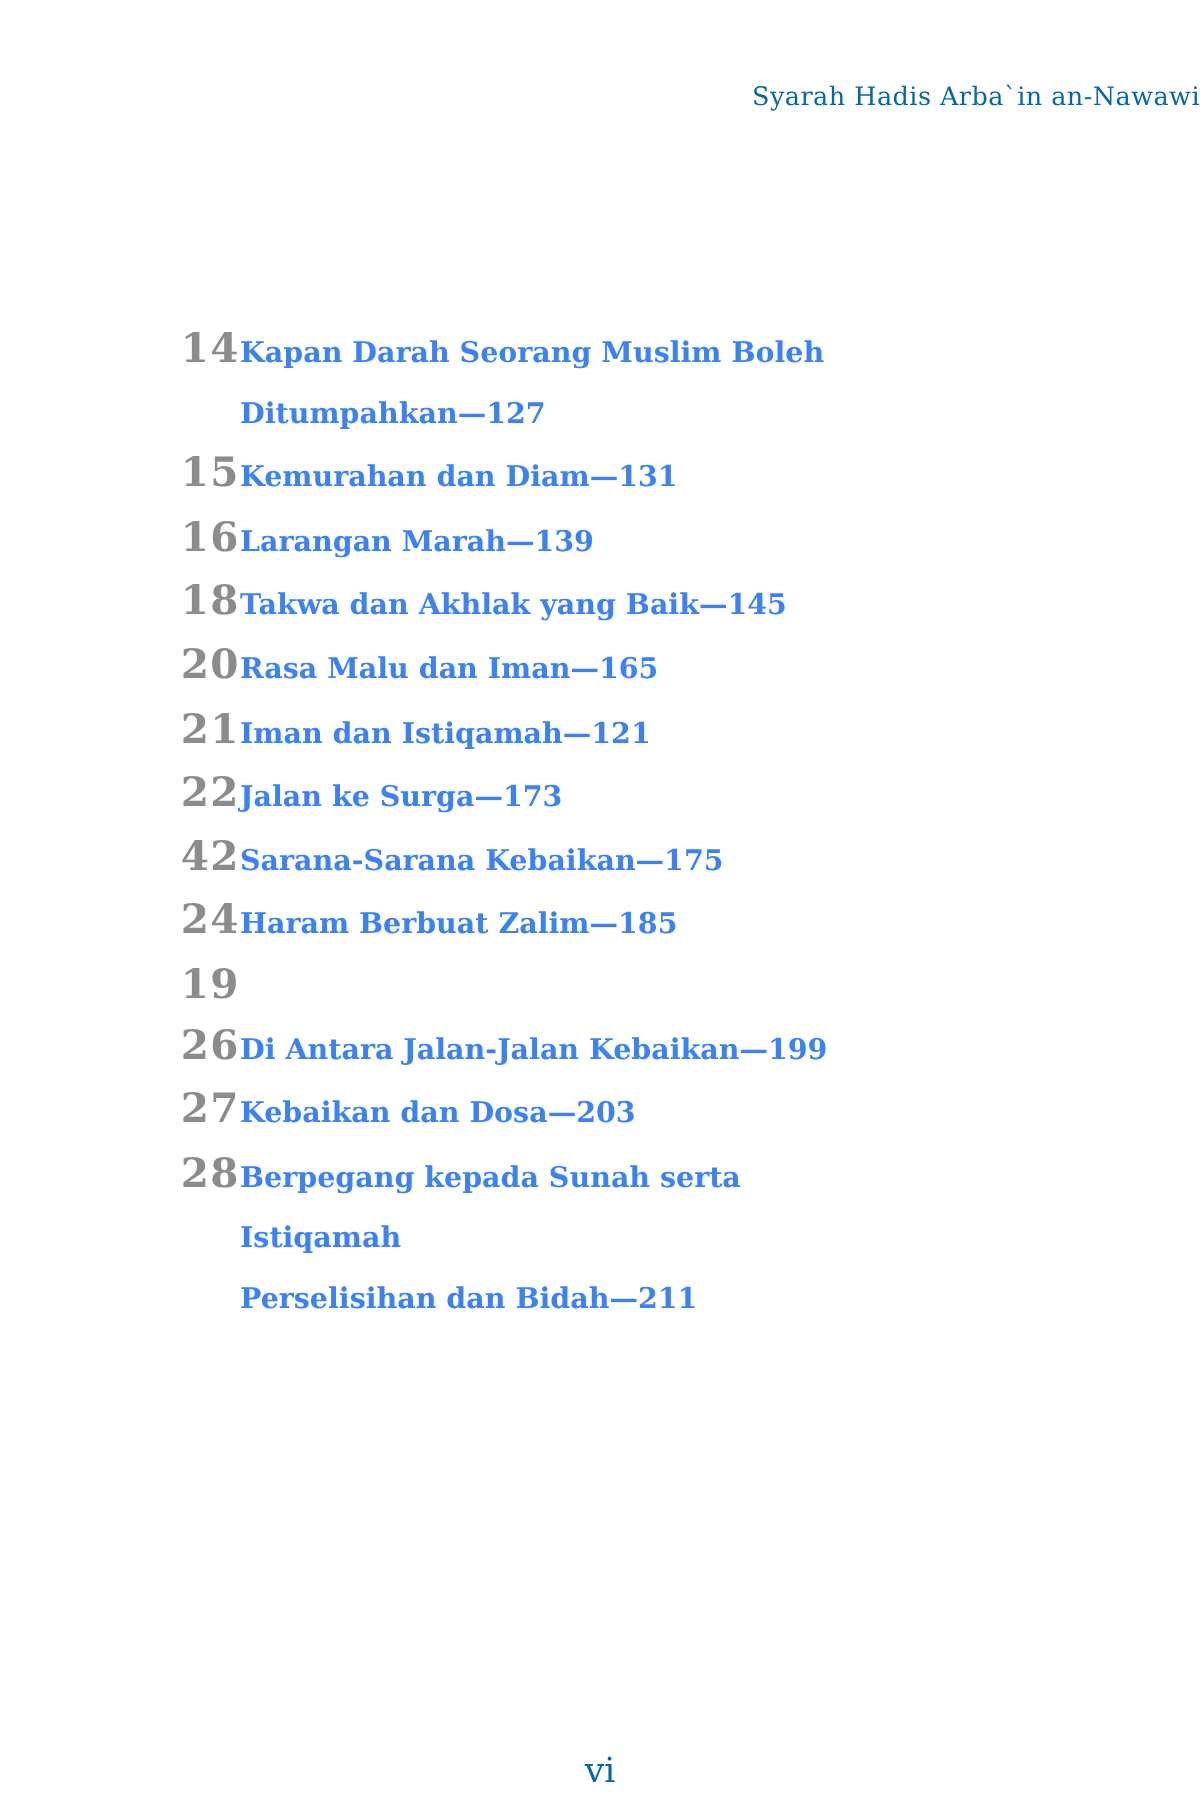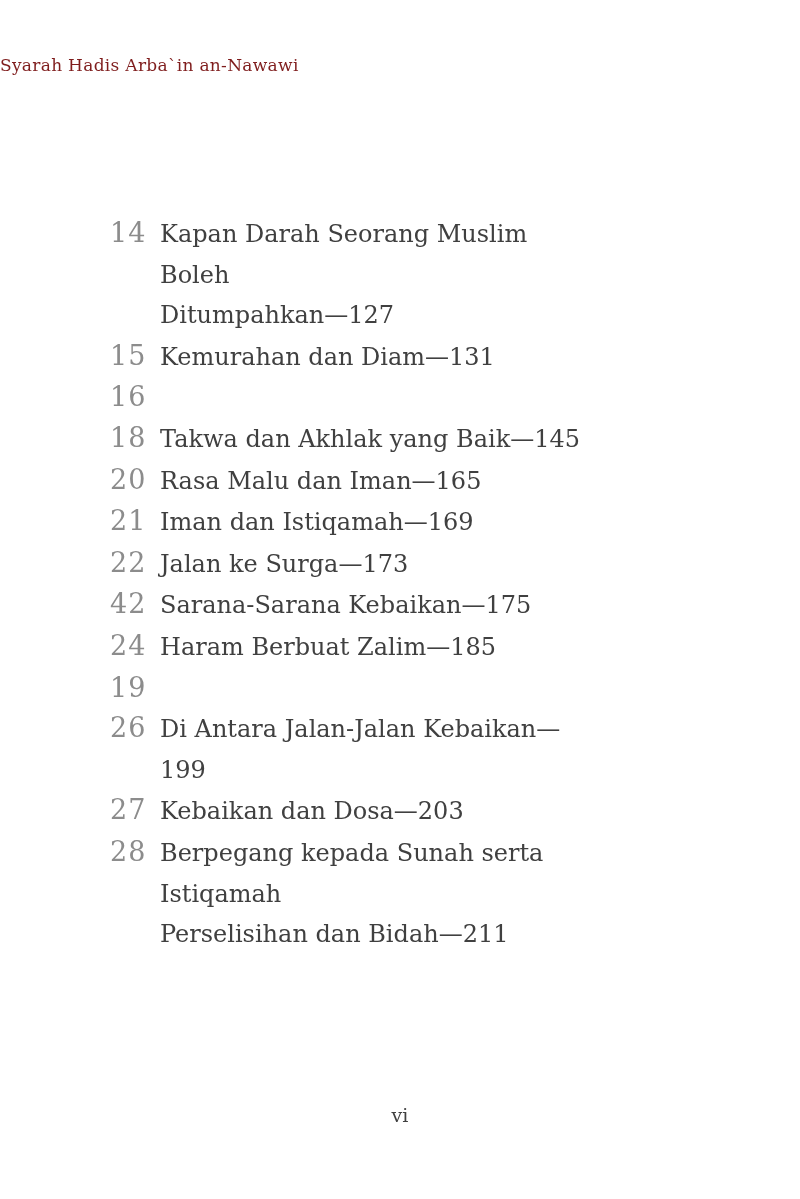--- a/index.html
+++ b/index.html
@@ -13,59 +13,60 @@
     height: 1199px;
     background: #ffffff;
     font-family: "DejaVu Serif", "Liberation Serif", serif;
     overflow: hidden;
   }
   .running-head {
     position: absolute;
     top: 55px;
     left: 0;
     width: 100%;
-    text-align: left;
+    text-align: right;
     font-size: 17px;
-    color: #7f1d1d;
+    color: #0369a1;
     letter-spacing: 0.3px;
   }
   .toc {
     position: absolute;
     top: 213px;
     left: 110px;
     width: 580px;
   }
   .row {
     display: flex;
     align-items: baseline;
   }
   .num {
     flex: 0 0 50px;
     font-size: 27px;
-    font-weight: normal;
+    font-weight: bold;
     color: #8c8c8c;
     line-height: 40.6px;
     letter-spacing: 1px;
+    text-align: right;
   }
   .title {
-    font-size: 24px;
-    font-weight: normal;
-    color: #404040;
+    font-size: 19px;
+    font-weight: bold;
+    color: #3b82f6;
     line-height: 40.6px;
     max-width: 440px;
   }
   .title span { display: block; }
   .folio {
     position: absolute;
-    top: 1104px;
+    top: 1168px;
     left: 0;
     width: 100%;
     text-align: center;
-    font-size: 19px;
-    color: #404040;
+    font-size: 23px;
+    color: #0369a1;
   }
 </style>
 </head>
 <body>
 
 <div class="page">
 
   <div class="running-head">Syarah Hadis Arba`in an-Nawawi</div>
 
   <div class="toc">
@@ -80,20 +81,23 @@
 
     <div class="row">
       <div class="num">15</div>
       <div class="title">
           <span>Kemurahan dan Diam—131</span>
         </div>
     </div>
 
     <div class="row">
       <div class="num">16</div>
+      <div class="title">
+          <span>Larangan Marah—139</span>
+        </div>
     </div>
 
 
     <div class="row">
       <div class="num">18</div>
       <div class="title">
           <span>Takwa dan Akhlak yang Baik—145</span>
         </div>
     </div>
 
@@ -101,21 +105,21 @@
     <div class="row">
       <div class="num">20</div>
       <div class="title">
           <span>Rasa Malu dan Iman—165</span>
         </div>
     </div>
 
     <div class="row">
       <div class="num">21</div>
       <div class="title">
-          <span>Iman dan Istiqamah—169</span>
+          <span>Iman dan Istiqamah—121</span>
         </div>
     </div>
 
     <div class="row">
       <div class="num">22</div>
       <div class="title">
           <span>Jalan ke Surga—173</span>
         </div>
     </div>
 

